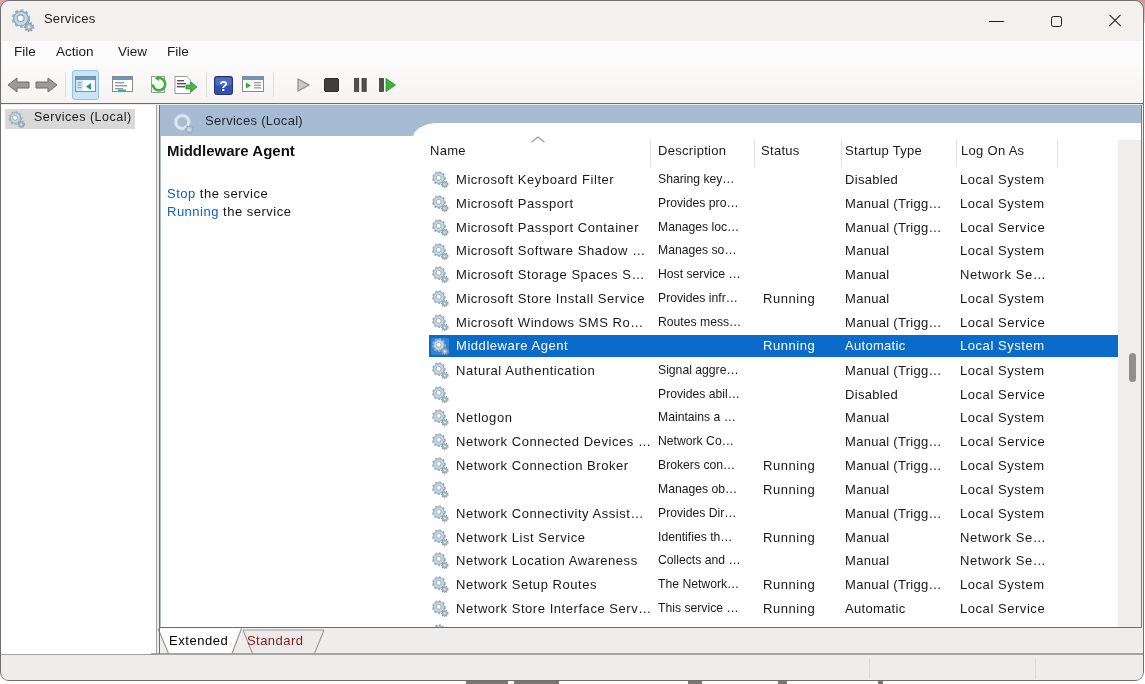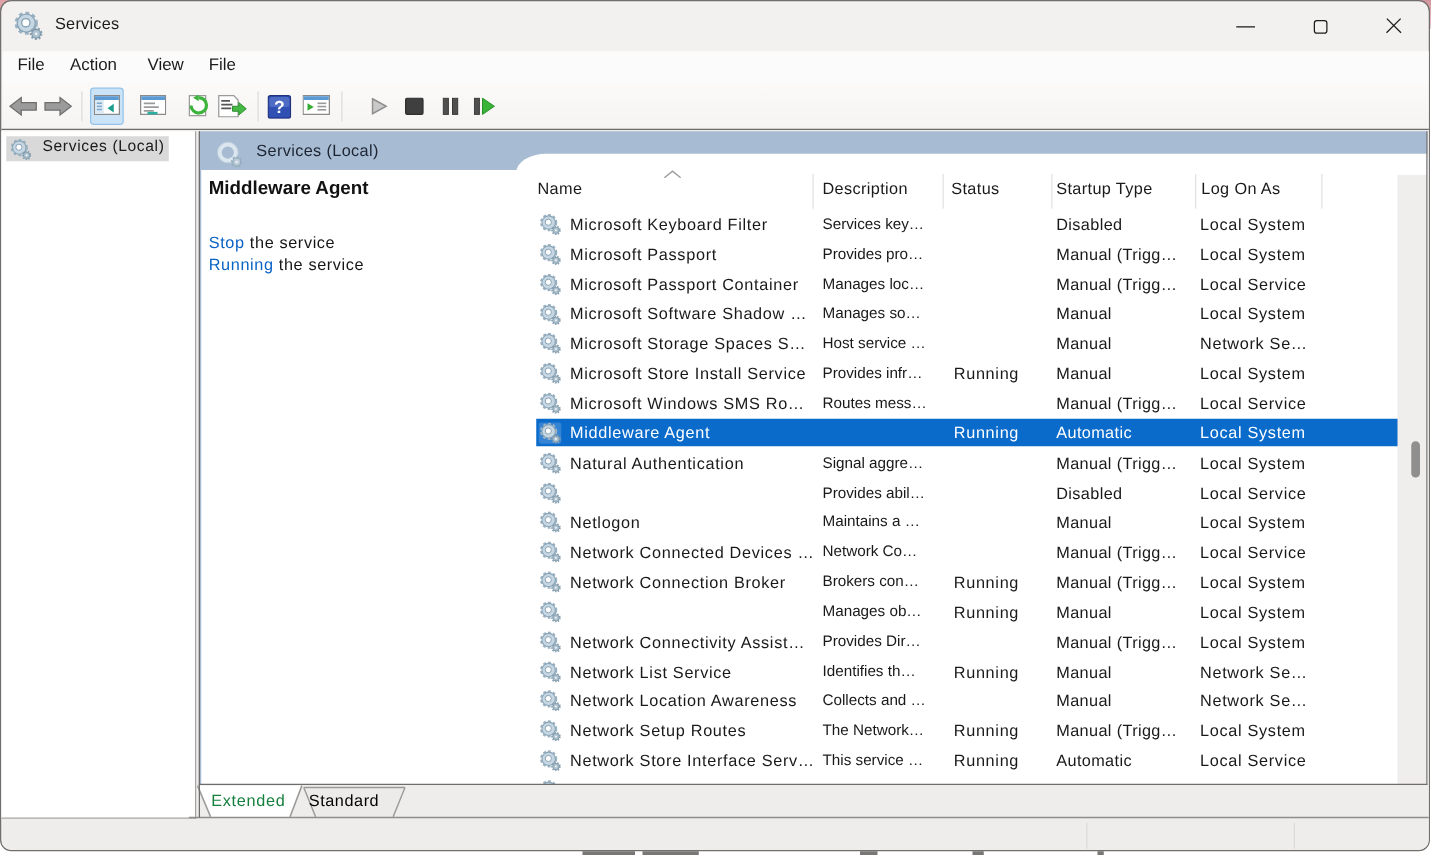--- a/index.html
+++ b/index.html
@@ -47,22 +47,22 @@
 .lrow{position:absolute;left:269px;width:690px;height:23.84px;font-size:13px;letter-spacing:0.55px;color:#191919;line-height:23.84px}
 .lrow span{position:absolute;top:0;white-space:nowrap}
 .ric{position:absolute;left:2px;top:3.2px;width:18px;height:17px}
 .c1{left:27px}.c2{left:229px;font-size:12.2px;letter-spacing:0}.c3{left:334px}.c4{left:416px;letter-spacing:0.3px}.c5{left:531px}
 .sel{background:#0a6bcb;color:#fff;height:22.6px;line-height:22.6px}
 .sel .ric{background:#3584d4;border-radius:2px}
 
 #sbtrack{left:958px;top:35px;width:24px;height:488.5px;background:#f0eeed}
 #sbthumb{left:969px;top:248px;width:7px;height:29px;background:#8f8f8f;border-radius:3.5px}
 
-#tabtxt1{left:168px;top:632px;font-size:13px;letter-spacing:0.55px;color:#15803d}
-#tabtxt2{left:246px;top:632px;font-size:13px;letter-spacing:0.45px;color:#000000}
+#tabtxt1{left:168px;top:632px;font-size:13px;letter-spacing:0.55px;color:#000000}
+#tabtxt2{left:246px;top:632px;font-size:13px;letter-spacing:0.45px;color:#7f1d1d}
 #pbline{left:158px;top:625.7px;width:983.2px;height:1.4px;background:#6f6d6c}
 #prline{left:1140px;top:103.5px;width:1.2px;height:523.5px;background:#7c7a79}
 #tbline{left:158px;top:627px;width:1.2px;height:26px;background:#6f6d6c}
 #ssep1{left:868px;top:657px;width:1px;height:21px;background:#dcdad9}
 #ssep2{left:1034px;top:657px;width:1px;height:21px;background:#dcdad9}
 .bmark{position:absolute;top:681px;height:3px;background:#777}
 </style></head><body>
 <svg width="0" height="0" style="position:absolute">
     <defs>
 <g id="gear">
@@ -209,21 +209,21 @@
     <span class="hc" style="left:801px">Log On As</span>
     <svg class="a" id="sortgl" viewBox="0 0 16 7">
         <path d="M1.5 6.2 L8 1 L14.5 6.2" fill="none" stroke="#9a9a9a" stroke-width="1.1"></path>
       </svg>
 
 <div class="lrow" style="top:63.4px">
         <svg class="ric" viewBox="0 0 20 20">
           <use href="#gear"></use>
         </svg>
         <span class="c1">Microsoft Keyboard Filter</span>
-        <span class="c2">Services key…</span>
+        <span class="c2">Sharing key…</span>
         <span class="c4">Disabled</span>
         <span class="c5">Local System</span>
       </div>
 <div class="lrow" style="top:87.2px">
         <svg class="ric" viewBox="0 0 20 20">
           <use href="#gear"></use>
         </svg>
         <span class="c1">Microsoft Passport</span>
         <span class="c2">Provides pro…</span>
         <span class="c4">Manual (Trigg…</span>

